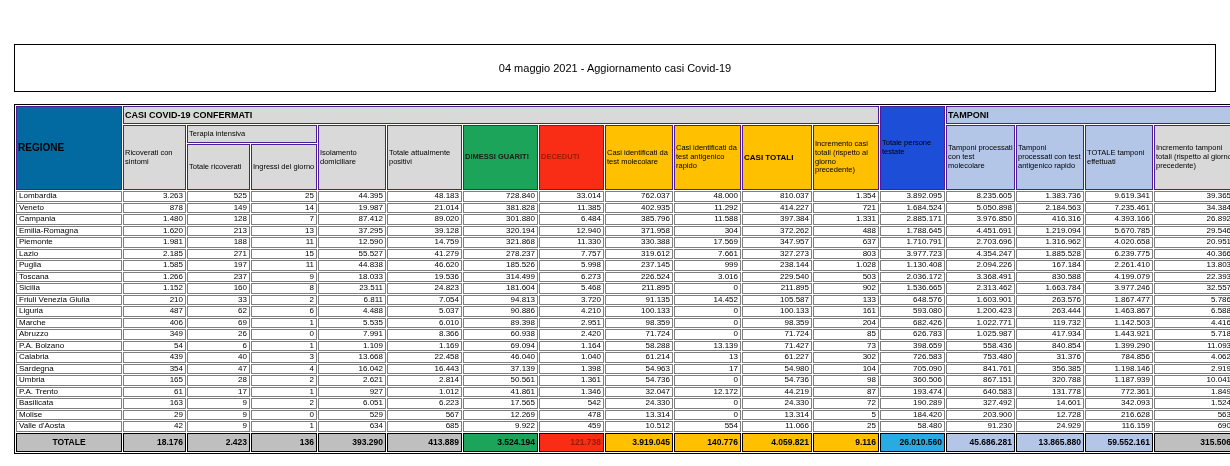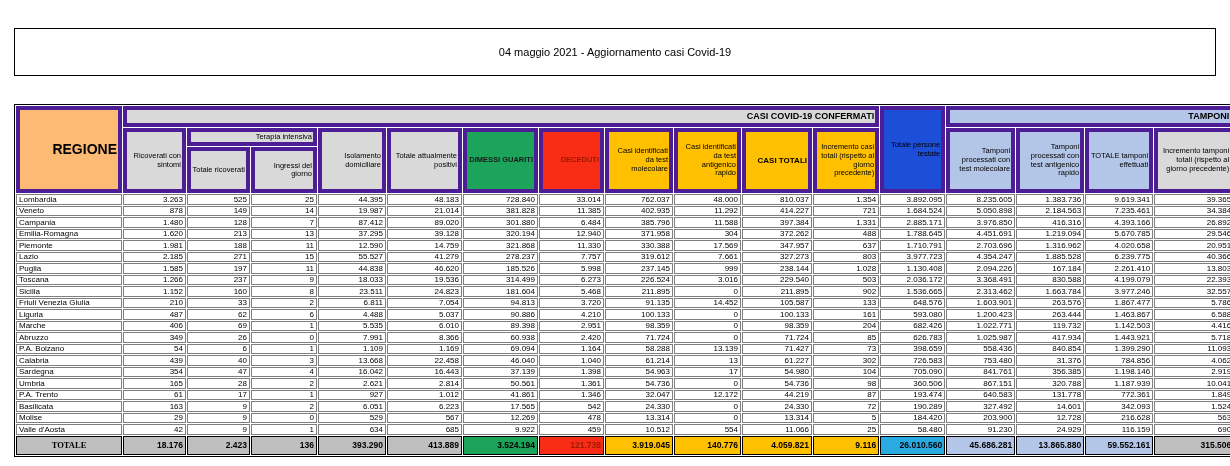--- a/index.html
+++ b/index.html
@@ -1,62 +1,62 @@
 <!DOCTYPE html>
 <html><head>
 <meta charset="utf-8">
 <style>
   html,body{margin:0;padding:0;background:#ffffff;}
   .page{
     position:relative;width:1230px;height:466px;background:#ffffff;
     font-family:"Liberation Sans", sans-serif;color:#000;overflow:hidden;
   }
   .title-box{
-    position:absolute;left:14px;top:28px;width:1200px;height:46px;
+    position:absolute;left:14px;top:44px;width:1200px;height:46px;
     border:1px solid #000;display:flex;flex-direction:column;
     justify-content:space-evenly;align-items:center;text-align:center;
   }
   .title-box .t1{font-size:11px;}
   .title-box .t2{font-size:11px;}
 
   table.covid{
     position:absolute;left:14px;top:104px;width:1202px;
     border-collapse:separate;border-spacing:1px;table-layout:fixed;
     border:1px solid #000;background:#ffffff;
   }
   th,td{box-sizing:border-box;overflow:hidden;}
   th{
-    background:#D9D9D9;border:4px solid #4c1d95;font-weight:normal;
-    font-size:7.5px;line-height:1.18;text-align:right;vertical-align:middle;padding:1px;
+    background:#D9D9D9;border:1px solid #4c1d95;font-weight:normal;
+    font-size:7.5px;line-height:1.18;text-align:left;vertical-align:middle;padding:1px;
   }
   tr.h1 th{height:18px;}
   tr.h2 th{height:18px;}
   tr.h3 th{height:46px;}
   th.band{font-weight:bold;font-size:9px;}
-  th.regione{background:#fdba74;font-weight:bold;font-size:14px;}
+  th.regione{background:#0369a1;font-weight:bold;font-size:10px;}
   th.green{background:#1CA45B;color:#1a1a1a;font-weight:bold;}
   th.red{background:#F92C16;color:#9C1A00;font-weight:bold;}
   th.yellow{background:#FFC000;}
   th.yellow.bold{font-weight:bold;font-size:8px;}
   th.cyan{background:#1d4ed8;}
   th.peri{background:#B4C6E7;}
   th.grayinc{background:#D9D9D9;}
 
   tbody td{
     background:#fff;border:1px solid #7F7F7F;font-size:8px;line-height:1;
     height:10.5px;padding:0 2px;vertical-align:middle;
   }
   td.rname{text-align:left;}
   td.num{text-align:right;}
 
   tfoot td{
     border:1px solid #000;font-weight:bold;font-size:8.5px;line-height:1;
     height:19px;padding:0 2px;vertical-align:middle;text-align:right;
   }
-  tfoot td.tlabel{text-align:center;font-family:Liberation Serif, serif;}
+  tfoot td.tlabel{text-align:center;}
   .tg{background:#BFBFBF;}
   .tgreen{background:#1CA45B;}
   .tred{background:#F92C16;color:#9C1A00;}
   .ty{background:#FFC000;}
   .tblue{background:#29ABE2;}
   .tp{background:#B4C6E7;}
 </style>
 </head>
 <body>
 

